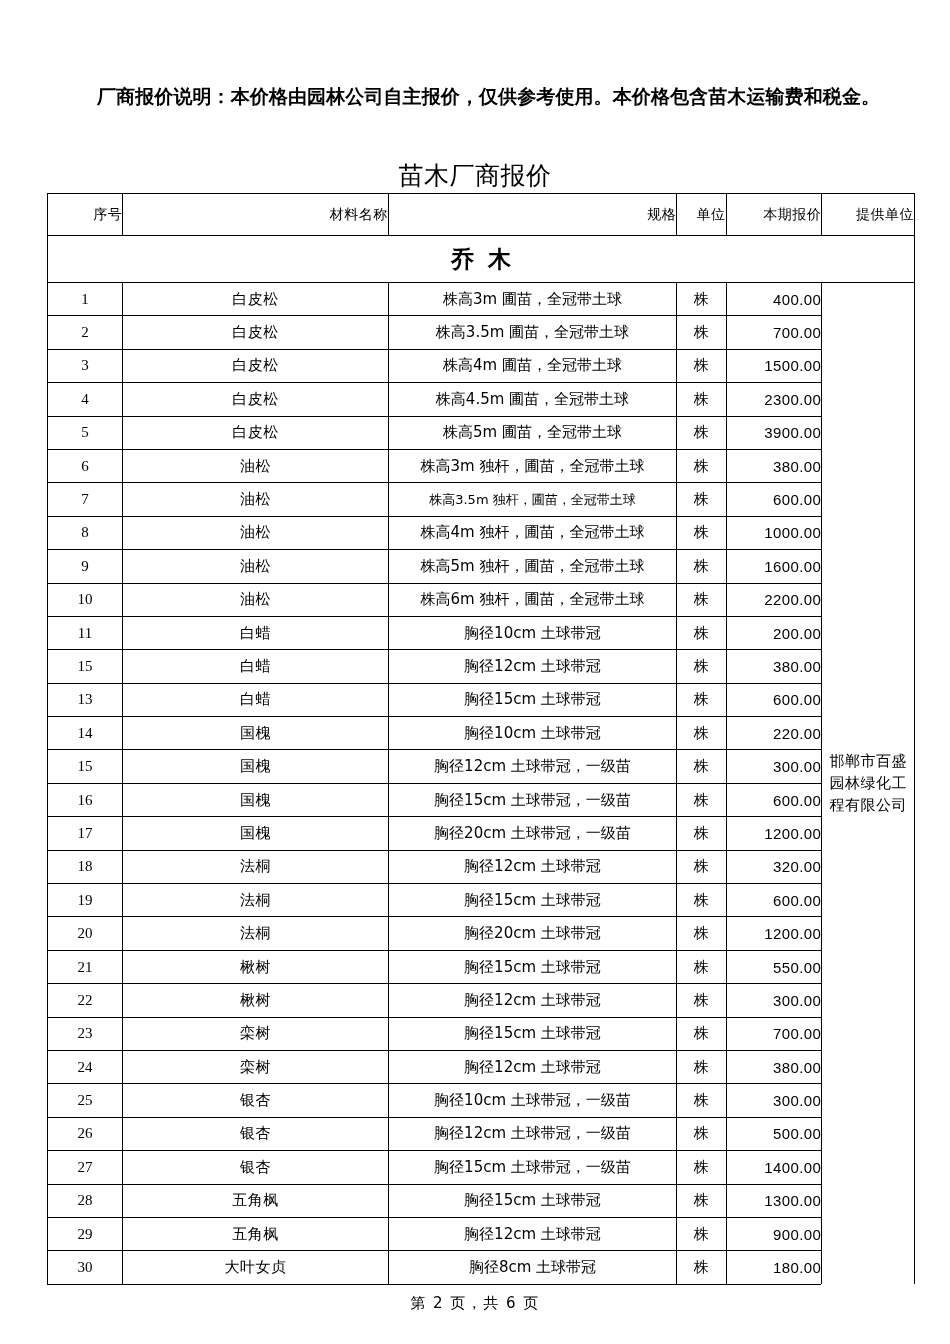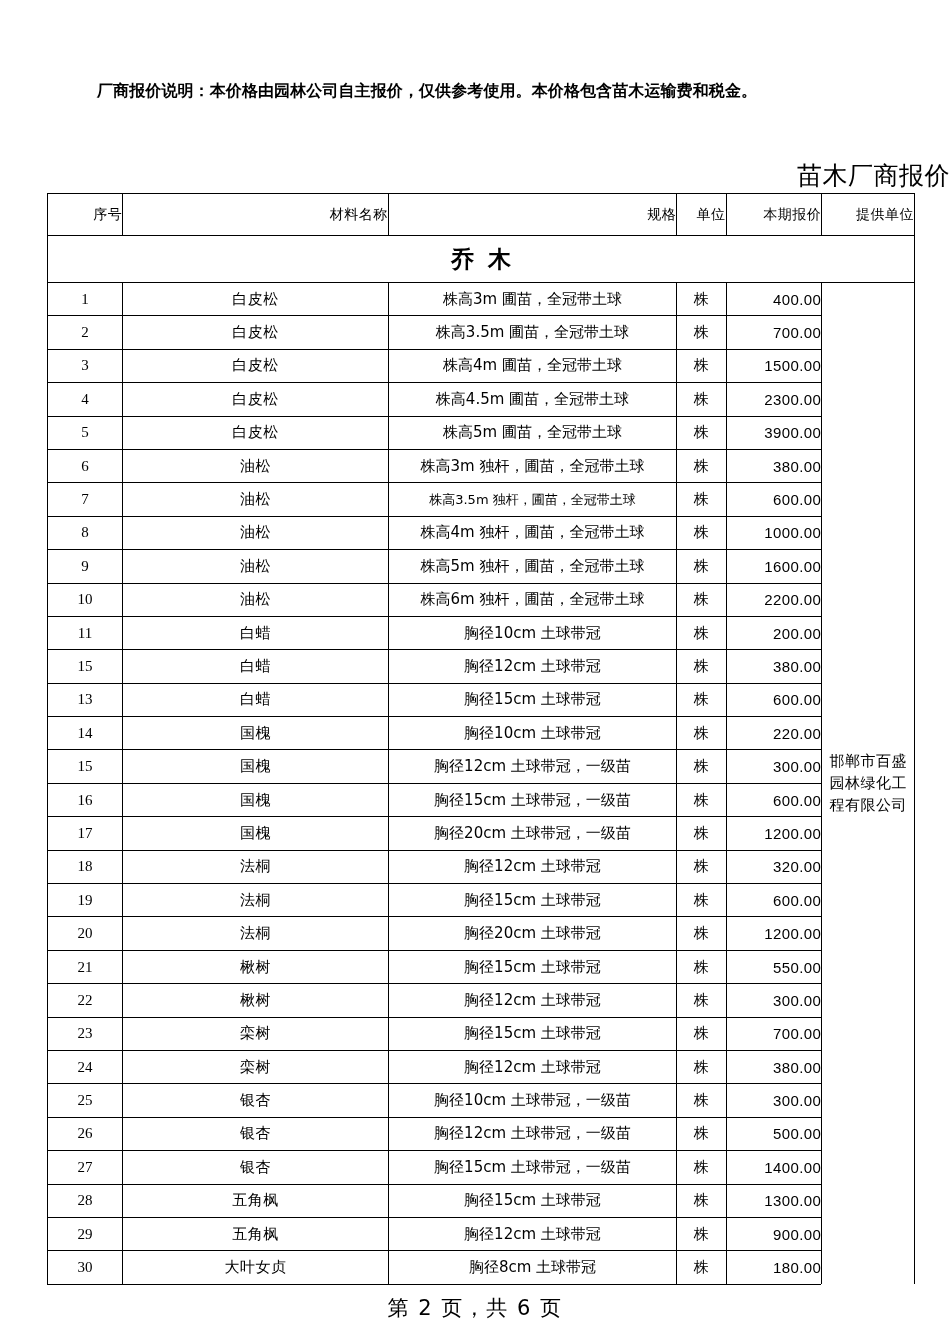--- a/index.html
+++ b/index.html
@@ -24,35 +24,35 @@
     width: 950px;
     height: 1344px;
   }
 
   
   .notice {
     position: absolute;
     left: 64px;
     top: 62px;
     width: 828px;
-    font-size: 16px;
+    font-size: 19px;
     font-weight: bold;
     line-height: 1.62;
     text-indent: 33px;
     letter-spacing: 0.1px;
     text-align: justify;
   }
 
   
   .doc-title {
     position: absolute;
     left: 0;
     top: 142px;
     width: 950px;
-    text-align: right;
+    text-align: center;
     font-size: 25px;
     font-weight: normal;
     letter-spacing: 0.5px;
   }
 
   
   .table-wrap {
     position: absolute;
     left: 47px;
     top: 193px;
@@ -138,21 +138,21 @@
     border-bottom: 1px solid #ffffff;
   }
 
   
   .footer {
     position: absolute;
     left: 0;
     top: 1294px;
     width: 950px;
     text-align: center;
-    font-size: 21px;
+    font-size: 15px;
     letter-spacing: 1.5px;
   }
 </style>
 </head>
 <body>
 
 <div class="page">
 
   <p class="notice">厂商报价说明：本价格由园林公司自主报价，仅供参考使用。本价格包含苗木运输费和税金。</p>
 

